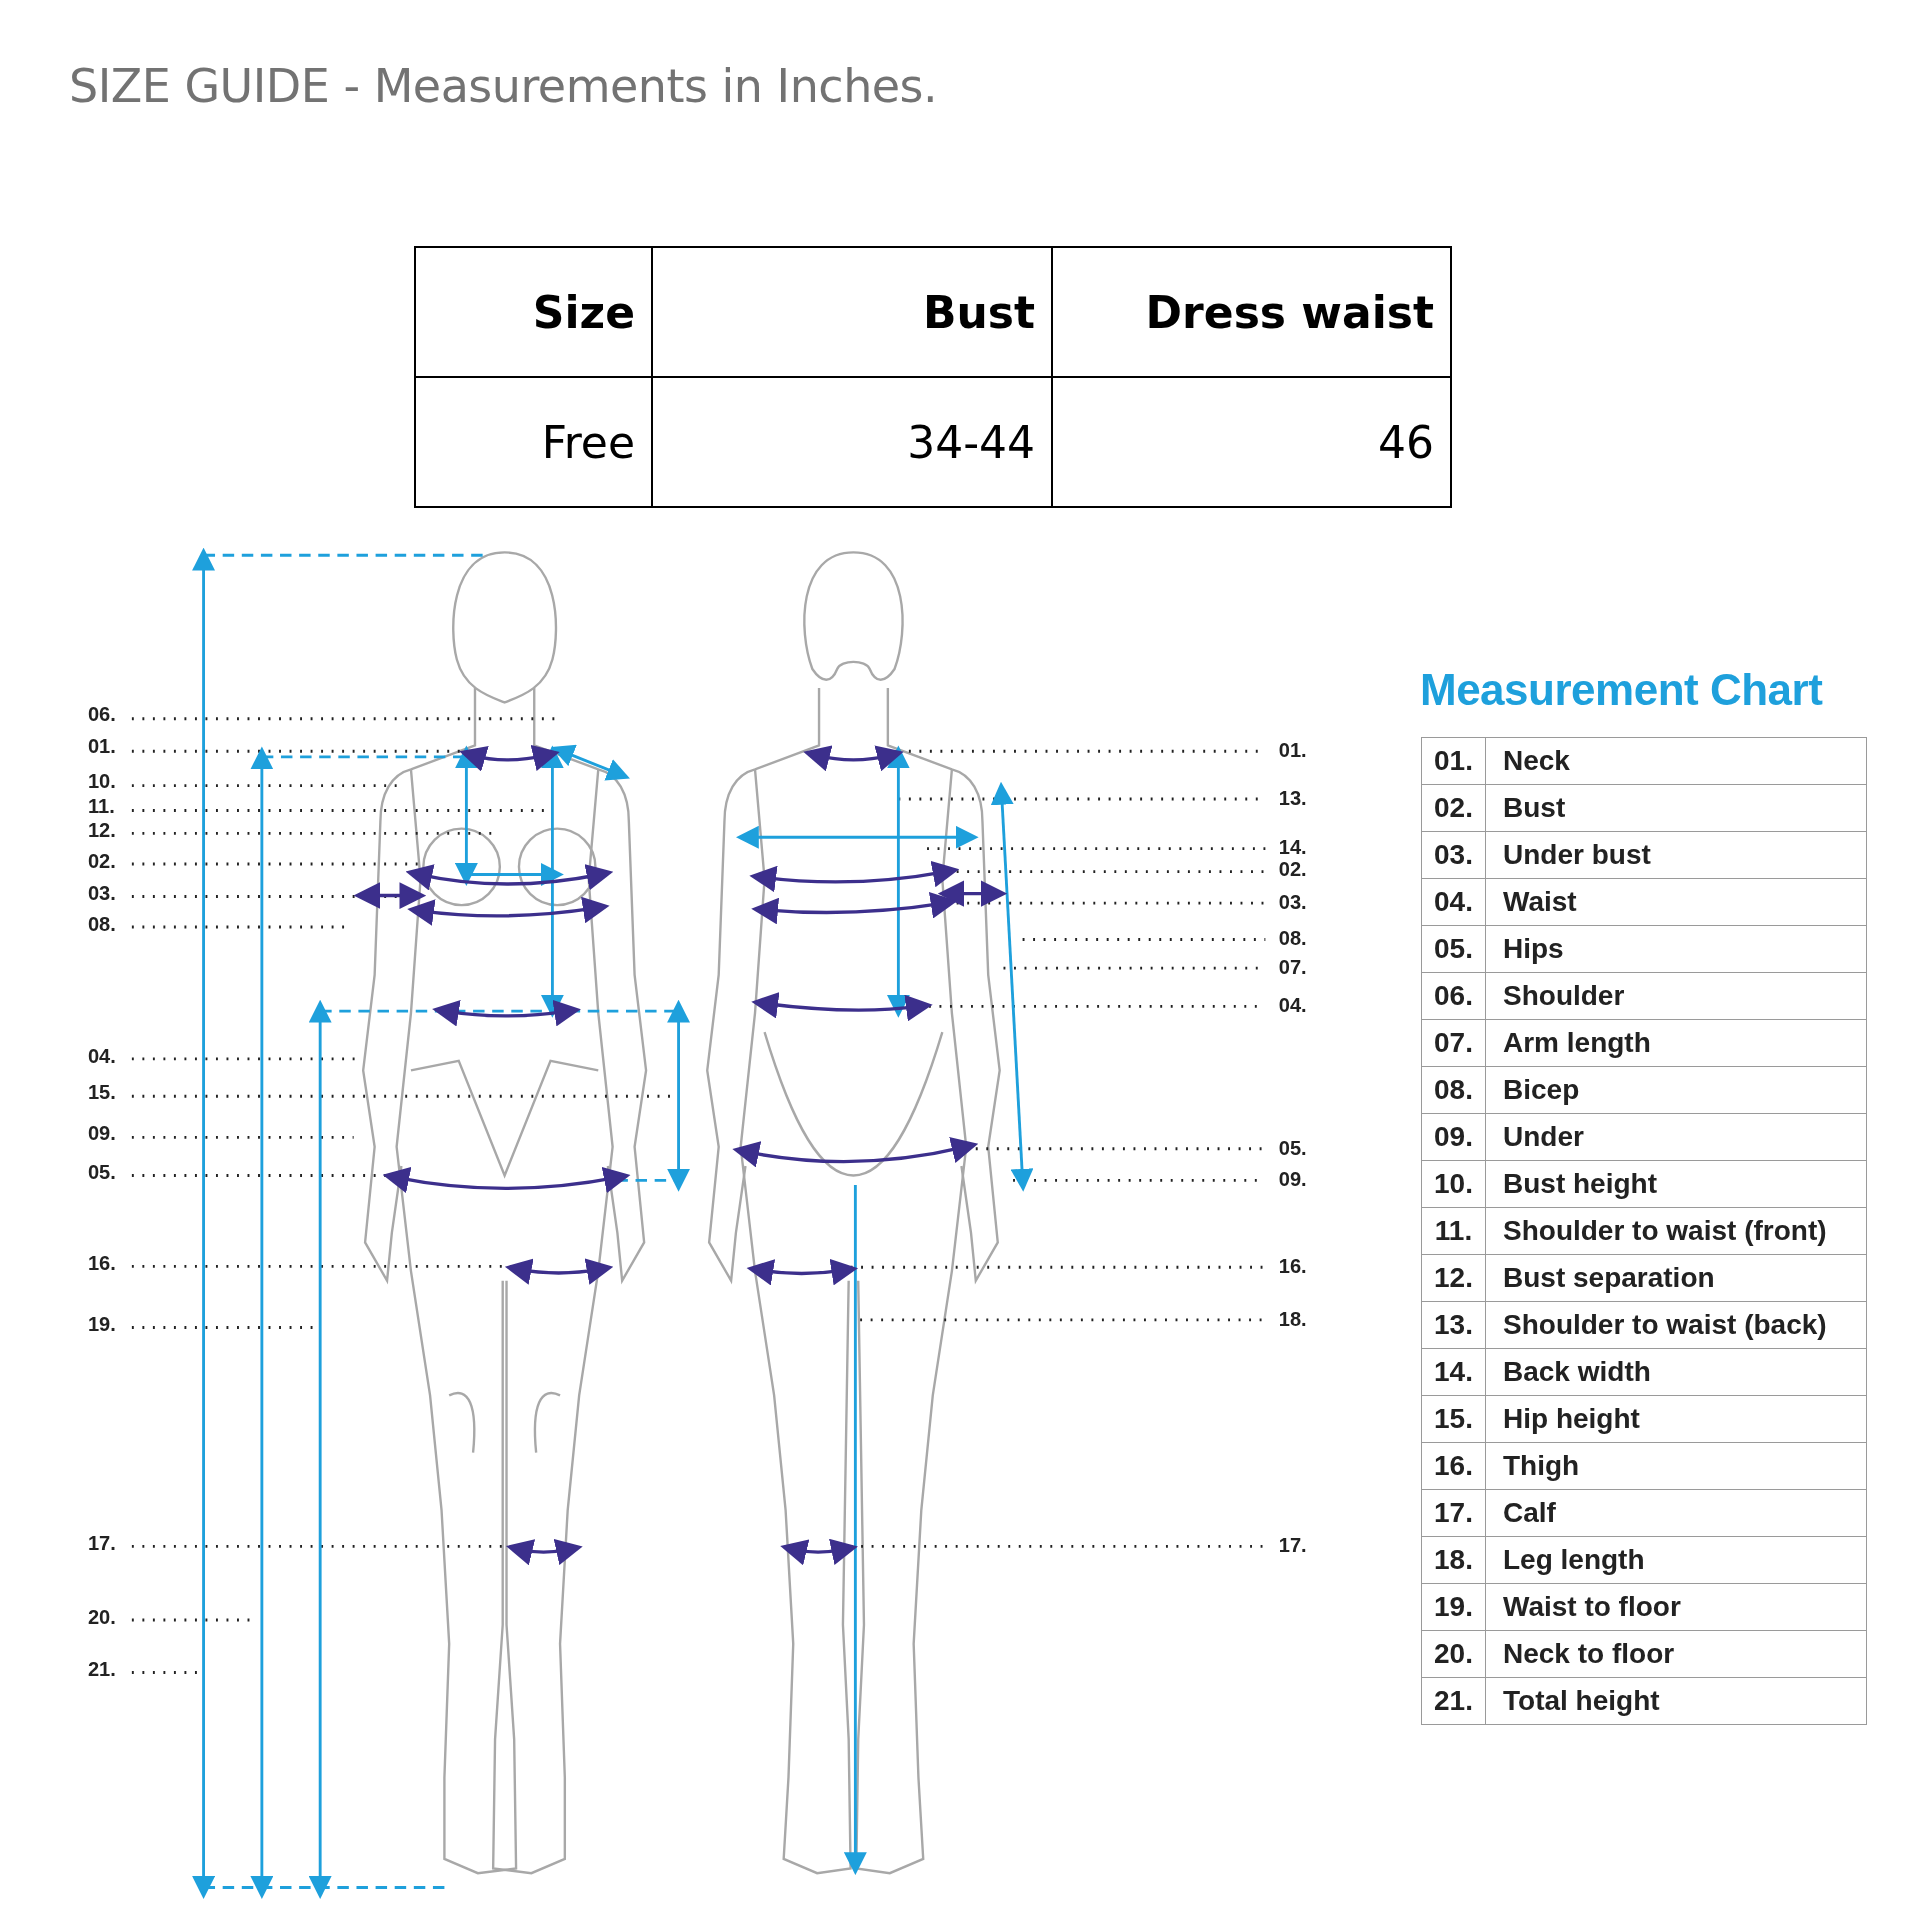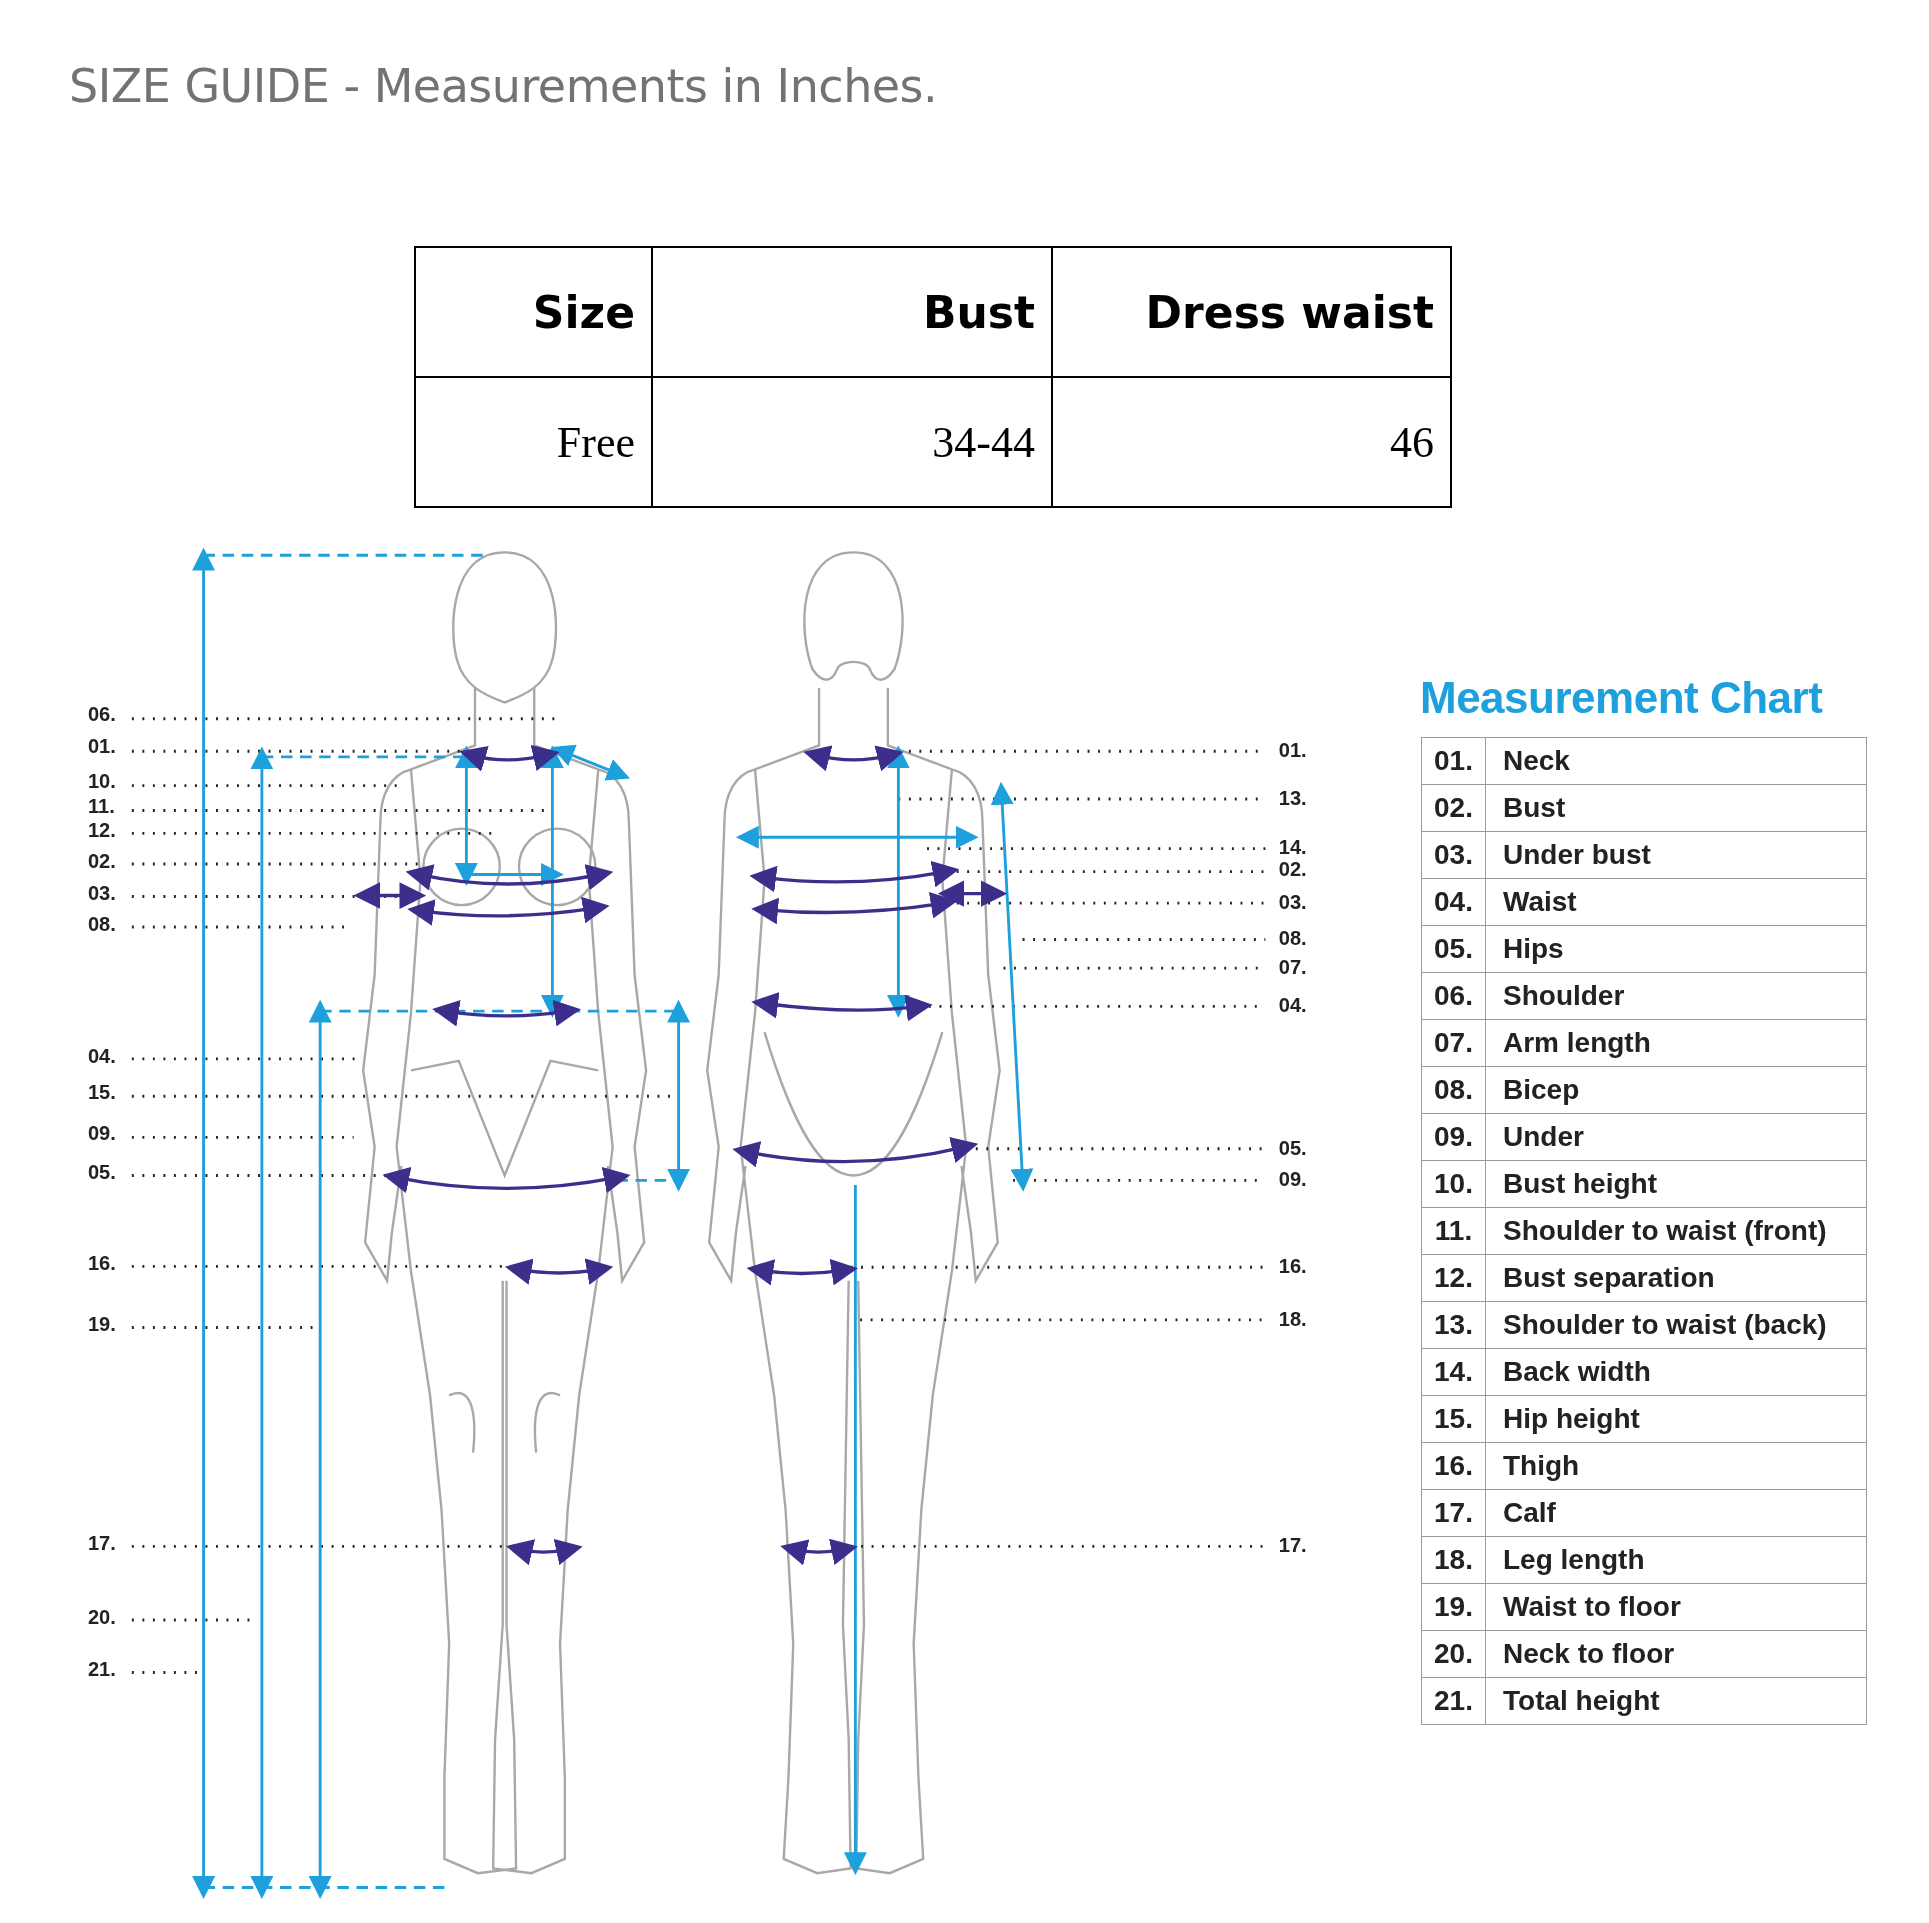--- a/index.html
+++ b/index.html
@@ -1,25 +1,25 @@
 <!DOCTYPE html>
 <html><head>
 <meta charset="utf-8">
 <style>
   html, body { margin: 0; padding: 0; background: #ffffff; }
   body { width: 1930px; height: 1923px; position: relative; overflow: hidden; font-family: "Liberation Sans", sans-serif; }
   .title { position: absolute; left: 69px; top: 59px; font-family: "DejaVu Sans", sans-serif; font-size: 46px; color: #737373; letter-spacing: -0.5px; }
   table.size { position: absolute; left: 414px; top: 246px; border-collapse: collapse; font-family: "DejaVu Sans", sans-serif; }
   table.size td, table.size th { border: 2.9px solid #000; text-align: right; height: 96px; font-size: 44px; padding: 16px; }
   table.size th { font-weight: bold; }
-  table.size td { font-weight: normal; font-family: Liberation Serif, serif; }
+  table.size td { font-weight: normal; }
   .c1 { width: 203px; } .c2 { width: 366px; } .c3 { width: 365px; }
   svg.fig { position: absolute; left: 0; top: 516px; }
   .num { font-family: "Liberation Sans", sans-serif; font-weight: bold; font-size: 21px; fill: #222; }
-  .chart-title { position: absolute; left: 1420px; top: 665px; font-family: "Liberation Sans", sans-serif; font-weight: bold; font-size: 44px; color: #1ea0dc; letter-spacing: -0.5px; margin-top: 8px; }
+  .chart-title { position: absolute; left: 1420px; top: 665px; font-family: "Liberation Sans", sans-serif; font-weight: bold; font-size: 44px; color: #1ea0dc; letter-spacing: -0.5px; }
   table.mc { position: absolute; left: 1421px; top: 737px; border-collapse: collapse; font-family: "Liberation Sans", sans-serif; }
   table.mc td { border: 1.9px solid #9a9a9a; height: 46px; font-size: 28px; font-weight: bold; color: #222; padding: 0; }
   table.mc td.n { width: 63px; text-align: center; }
   table.mc td.l { width: 363px; padding-left: 17px; }
 </style>
 </head>
 <body>
 
 <div class="title">SIZE GUIDE - Measurements in Inches.</div>
 

